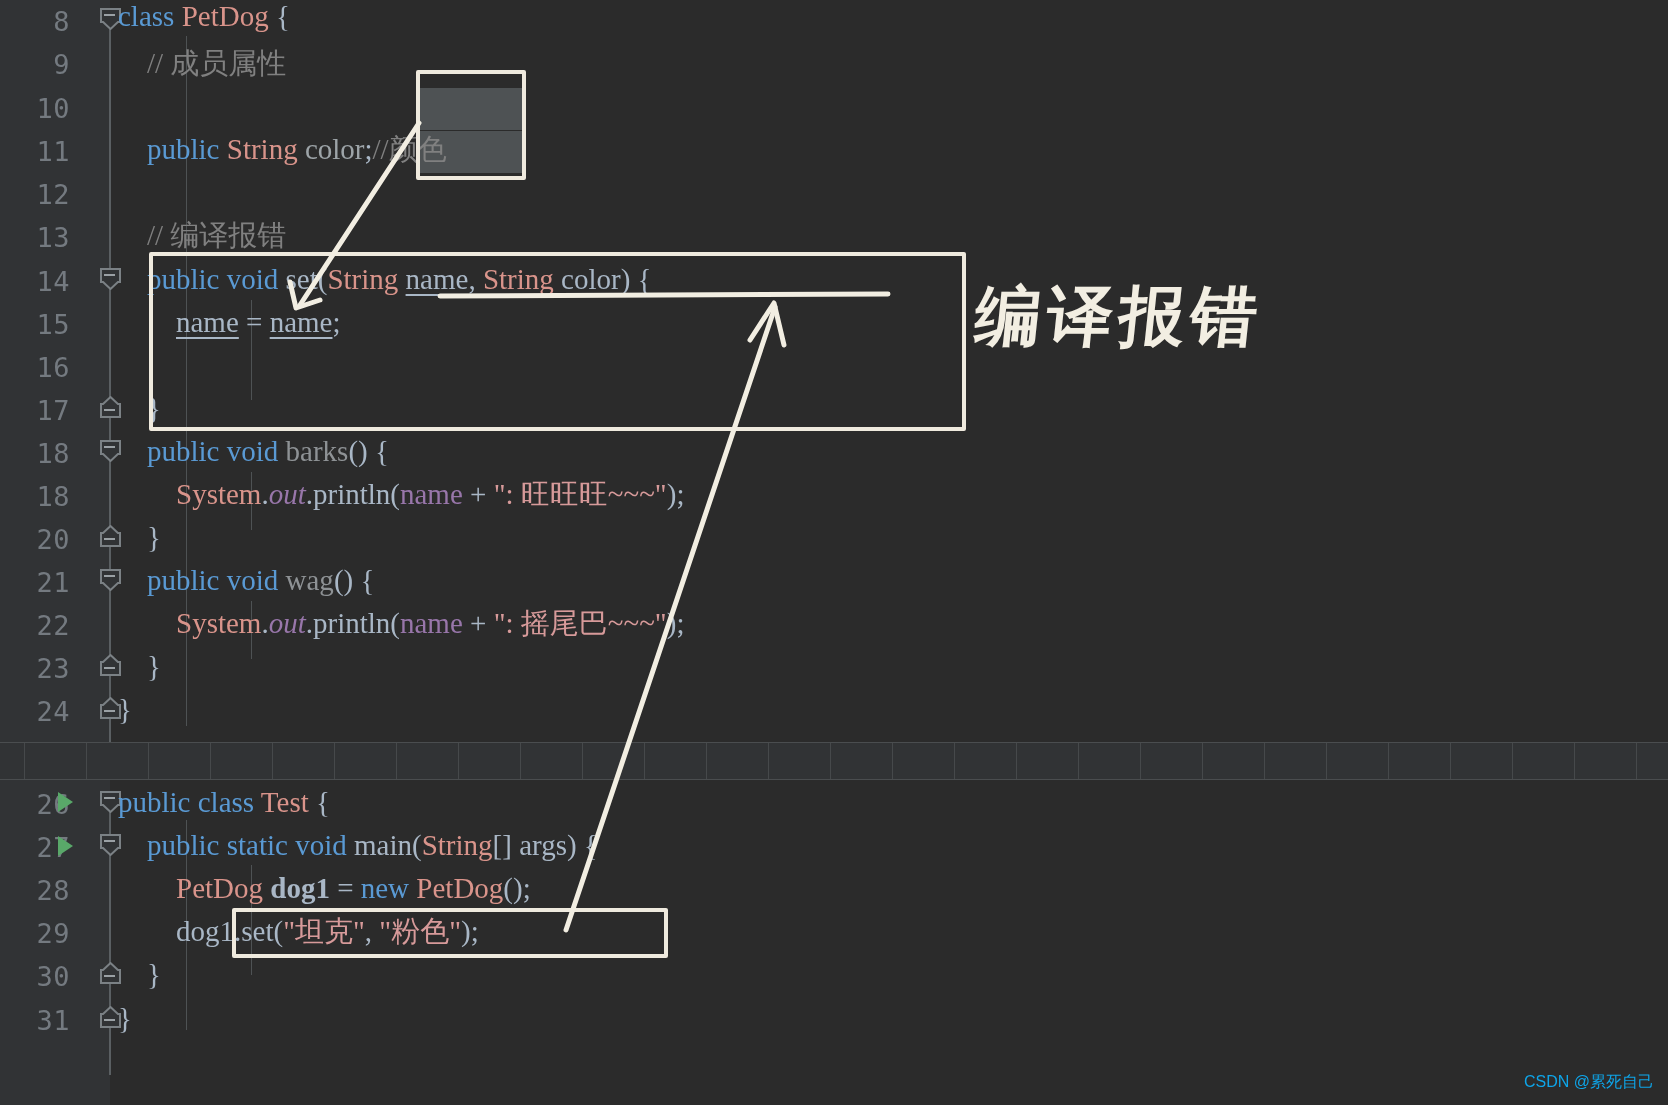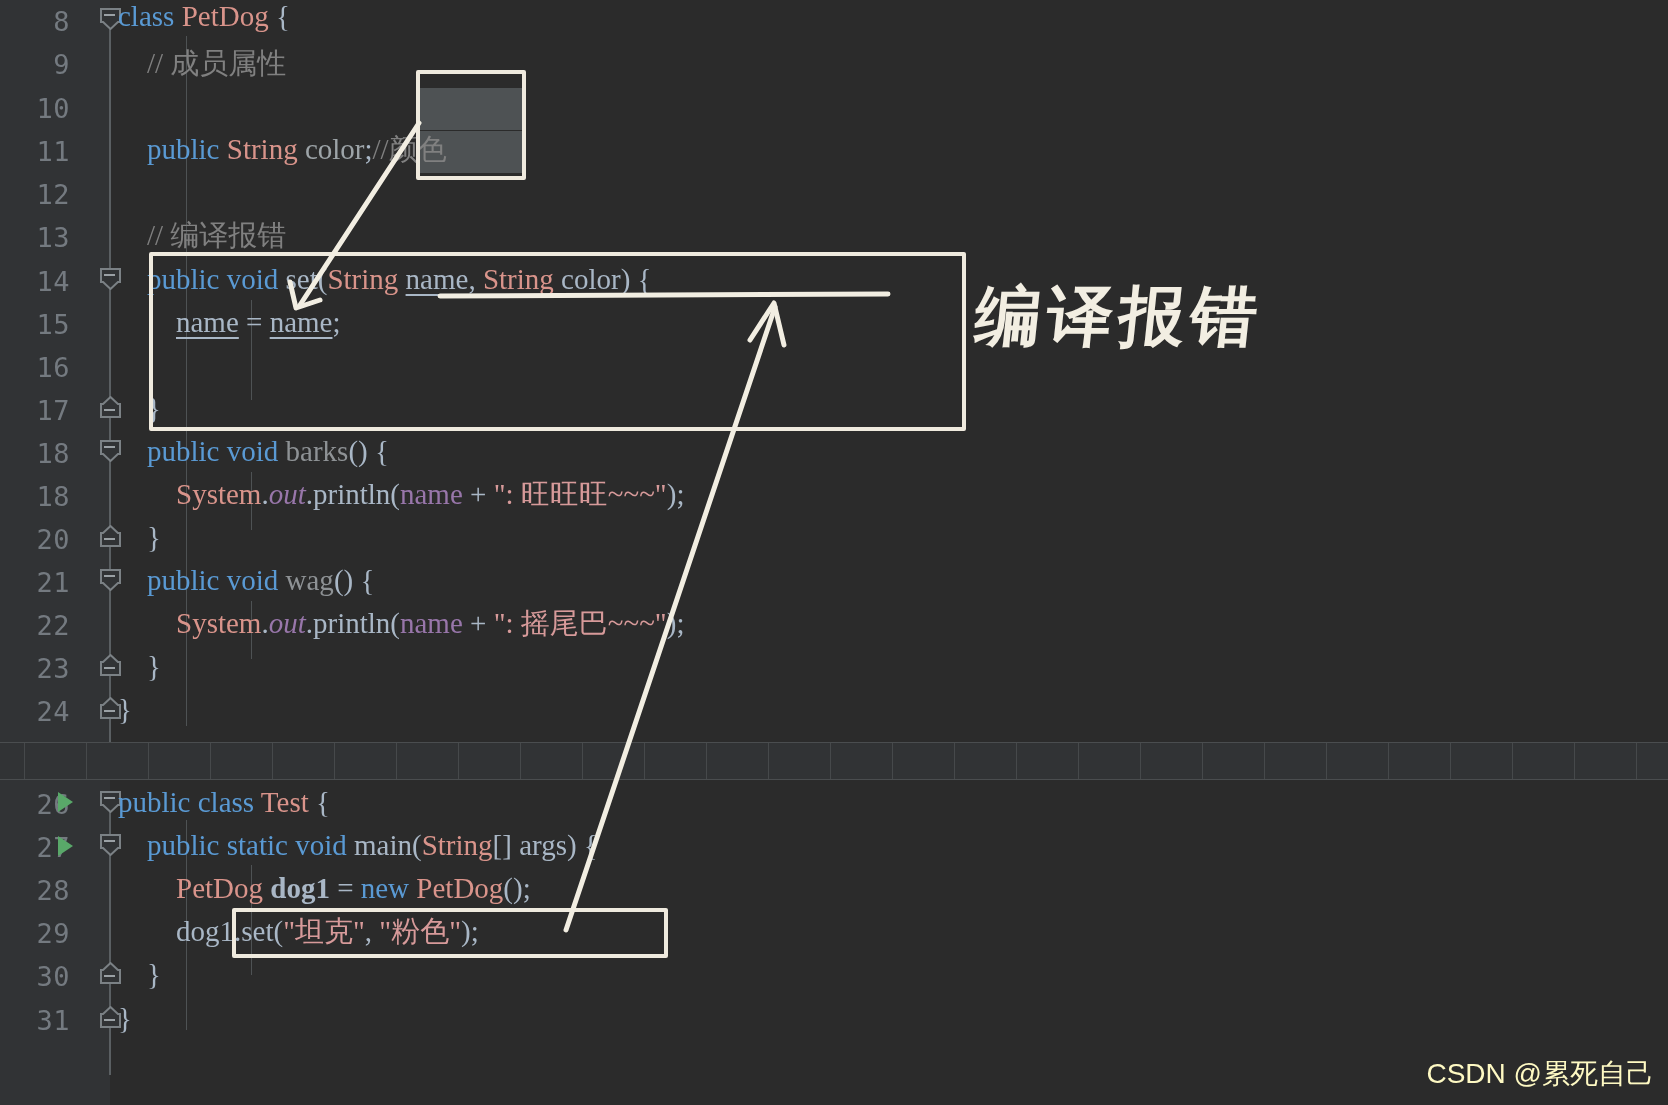--- a/index.html
+++ b/index.html
@@ -180,22 +180,22 @@
     font-family: "DejaVu Serif", serif;
     font-weight: bold;
     font-size: 66px;
     letter-spacing: 6px;
     transform: skewX(-6deg);
   }
   .watermark {
     position: absolute;
     right: 14px;
     bottom: 12px;
-    color: #fef9c3;
-    font-size: 28px;
+    color: #0ea5e9;
+    font-size: 16px;
     font-family: "Liberation Sans", sans-serif;
   }
 </style>
 </head>
 <body>
 
 <div id="screen">
 
   <div class="editor-bg"></div>
   <div class="gutter"></div>

